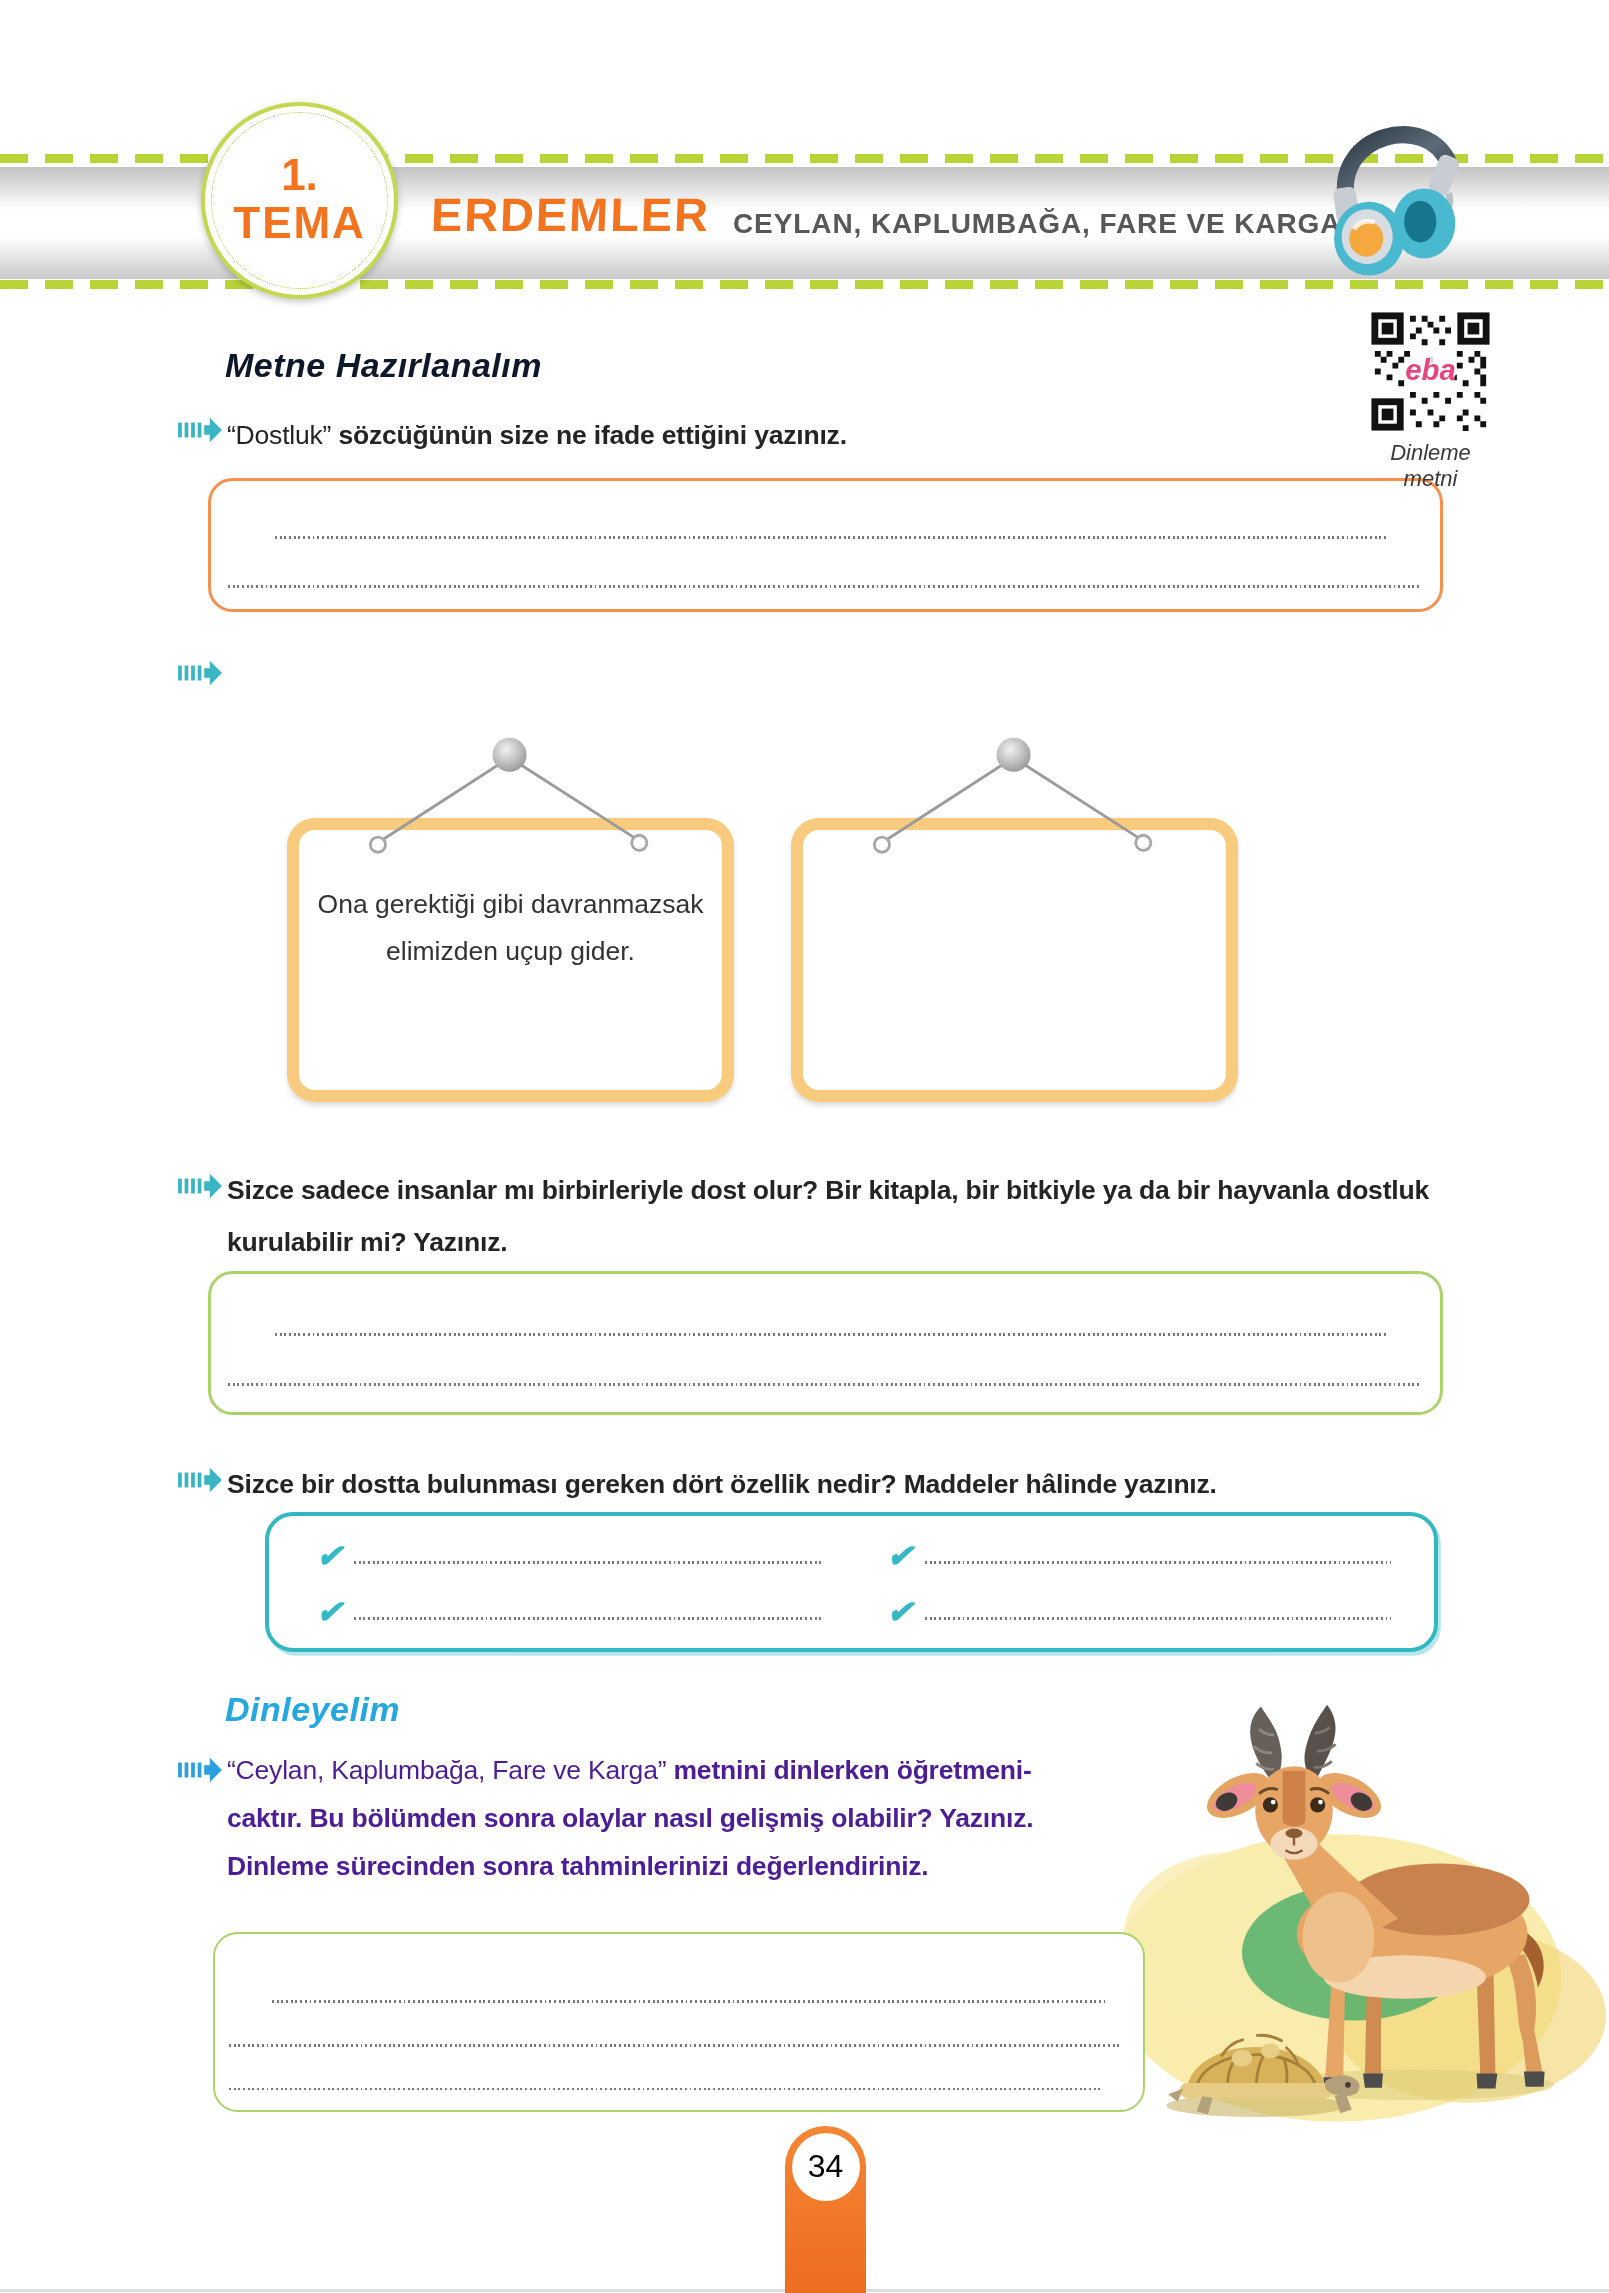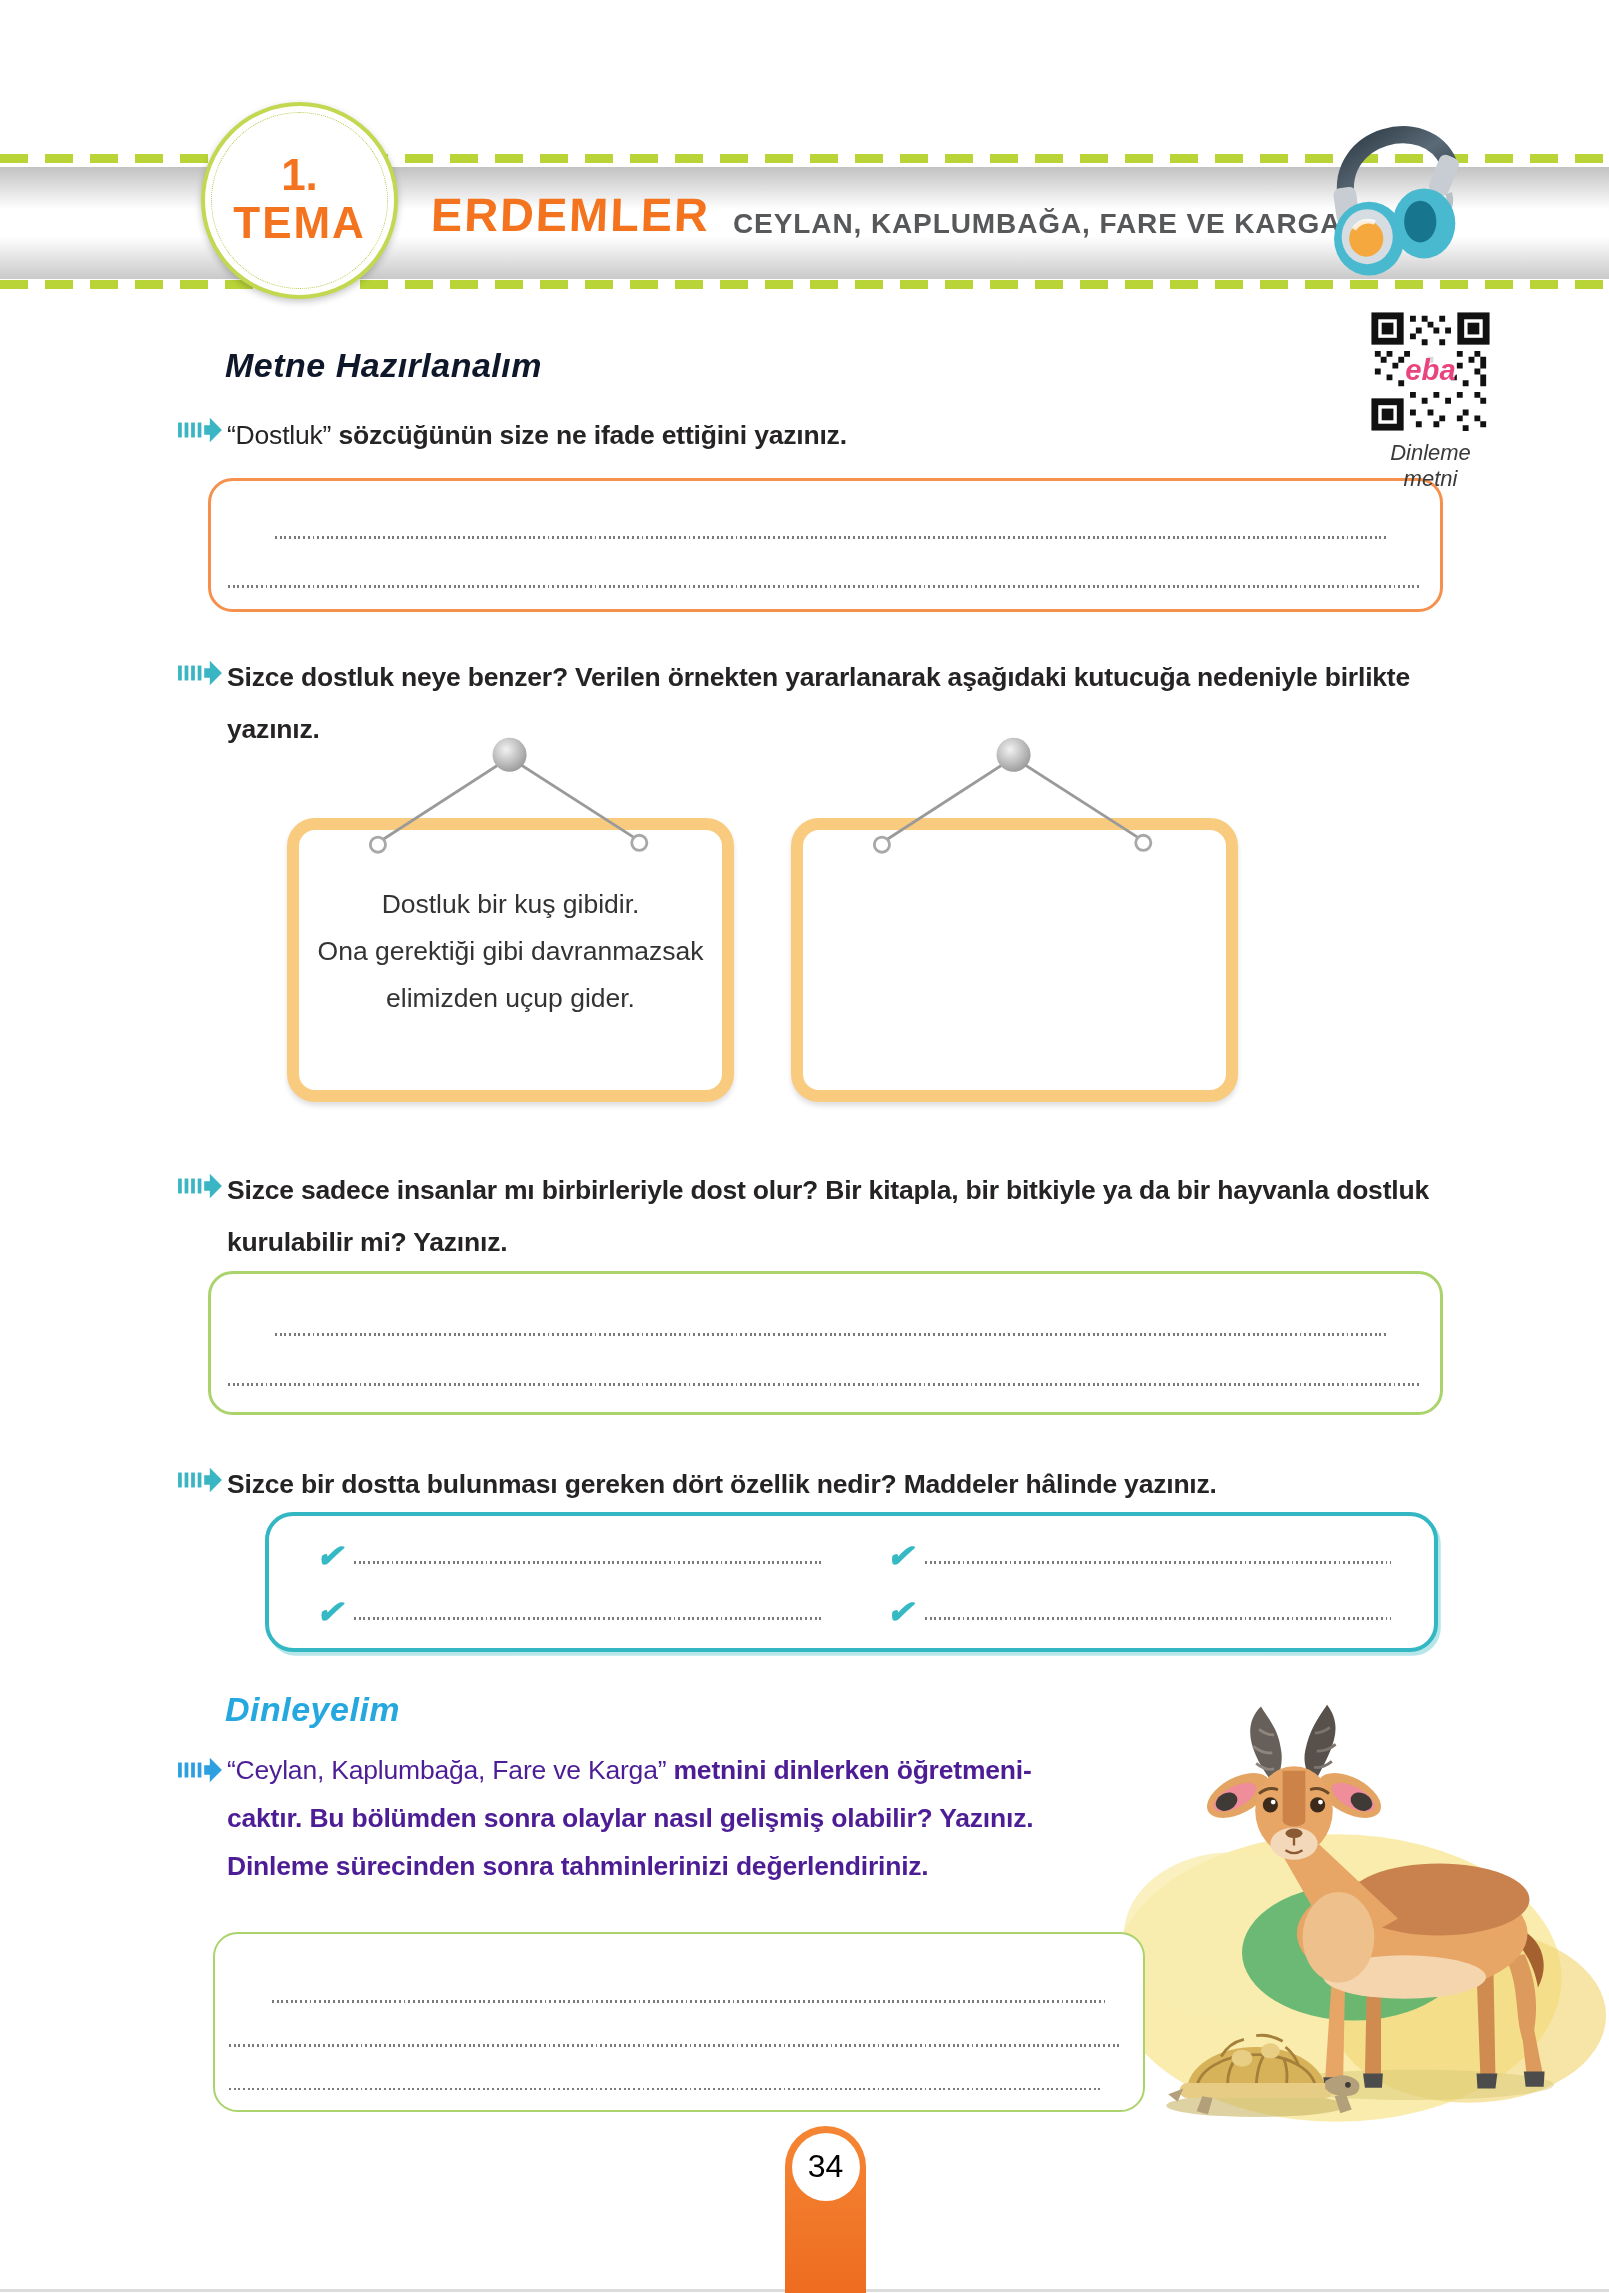--- a/index.html
+++ b/index.html
@@ -181,40 +181,38 @@
 
   <svg class="abs bullet" style="left:178px;top:659px" viewBox="0 0 47 30">
     <g fill="#3ab5c3">
         <rect x="0" y="7" width="4" height="16"></rect>
         <rect x="7" y="7" width="4" height="16"></rect>
         <rect x="14" y="7" width="4" height="16"></rect>
         <rect x="21" y="7" width="4" height="16"></rect>
         <path d="M28,10 h6 v-8 l13,13 l-13,13 v-8 h-6 z"></path>
       </g>
   </svg>
-  <div class="abs q-text" style="left:227px;top:651px;width:1259px">Sizce dostluk neye benzer? Verilen örnekten yararlanarak aşağıdaki kutucuğa nedeniyle birlikte yazınız.</div>
 
   <div class="abs sign" style="left:287px;top:731px">
     <svg class="sign-svg" width="447" height="377" viewBox="0 0 472 398">
       <defs>
         <radialGradient id="pinG" cx="0.4" cy="0.35" r="0.8">
           <stop offset="0" stop-color="#f2f2f2"></stop>
             <stop offset="0.55" stop-color="#b9b9b9"></stop>
             <stop offset="1" stop-color="#8a8a8a"></stop>
         </radialGradient>
       </defs>
       <line x1="235" y1="28" x2="96" y2="118" stroke="#9a9a9a" stroke-width="3"></line>
       <line x1="235" y1="28" x2="372" y2="116" stroke="#9a9a9a" stroke-width="3"></line>
       <circle cx="235" cy="25" r="18" fill="url(#pinG)"></circle>
       <circle cx="96" cy="120" r="8" fill="#ffffff" stroke="#a8a8a8" stroke-width="3"></circle>
       <circle cx="372" cy="118" r="8" fill="#ffffff" stroke="#a8a8a8" stroke-width="3"></circle>
     </svg>
     <div class="sign-board"></div>
     <div class="sign-text">
-      <div>Dostluk bir kuş gibidir.</div>
       <div>Ona gerektiği gibi davranmazsak</div>
       <div>elimizden uçup gider.</div>
     </div>
   </div>
 
   <div class="abs sign" style="left:791px;top:731px">
     <svg class="sign-svg" width="447" height="377" viewBox="0 0 472 398">
       <line x1="235" y1="28" x2="96" y2="118" stroke="#9a9a9a" stroke-width="3"></line>
       <line x1="235" y1="28" x2="372" y2="116" stroke="#9a9a9a" stroke-width="3"></line>
       <circle cx="235" cy="25" r="18" fill="url(#pinG)"></circle>

